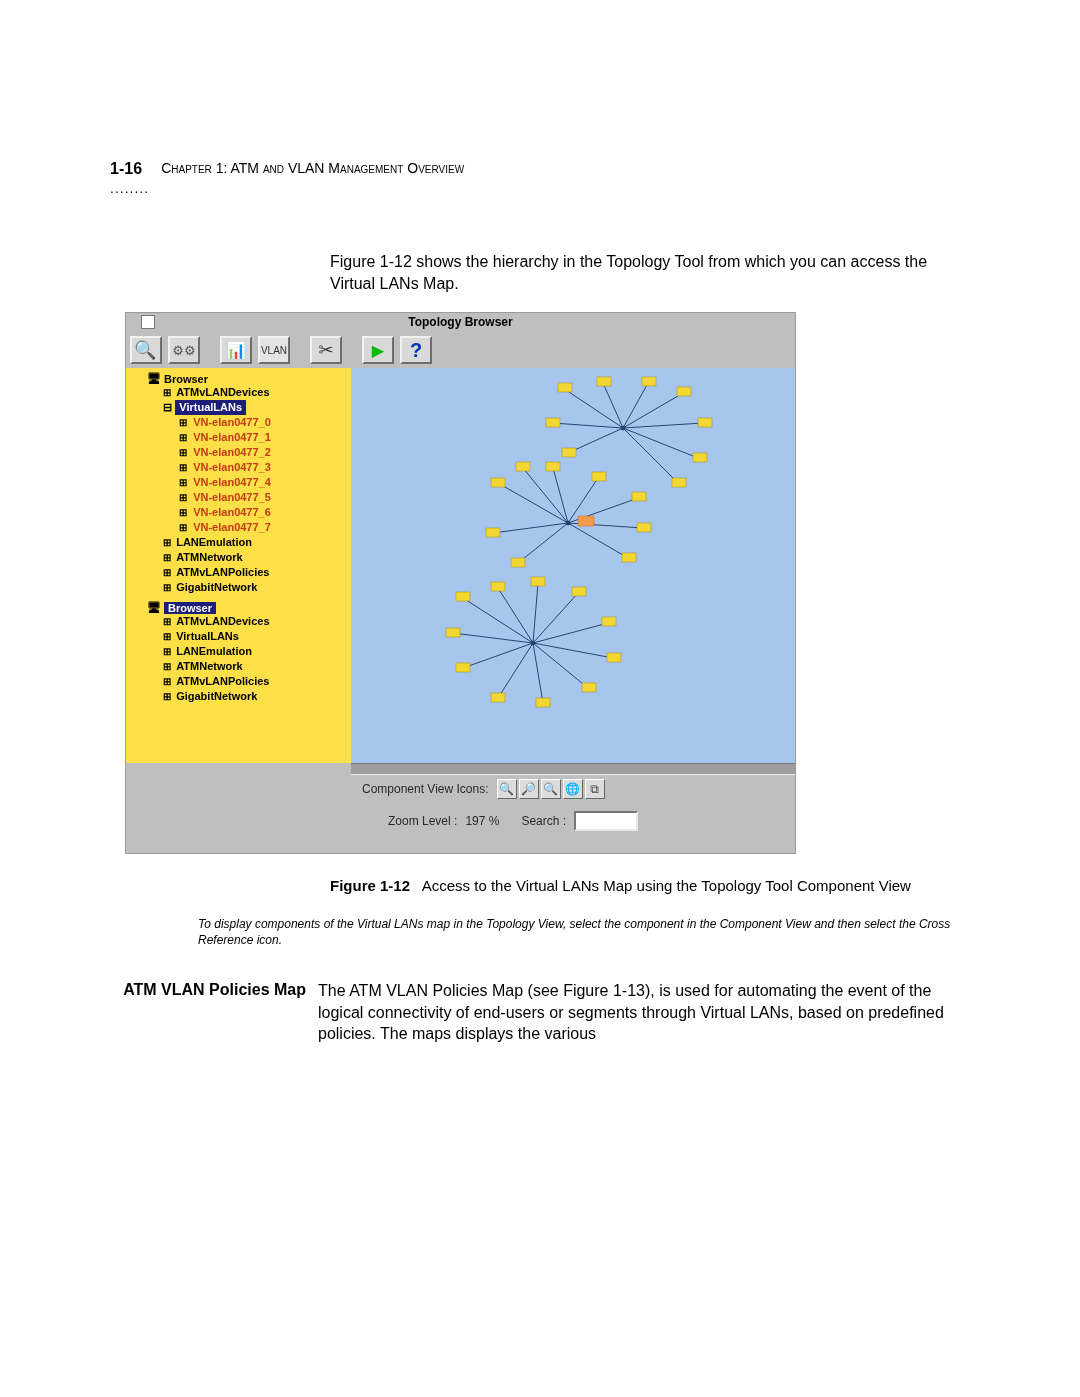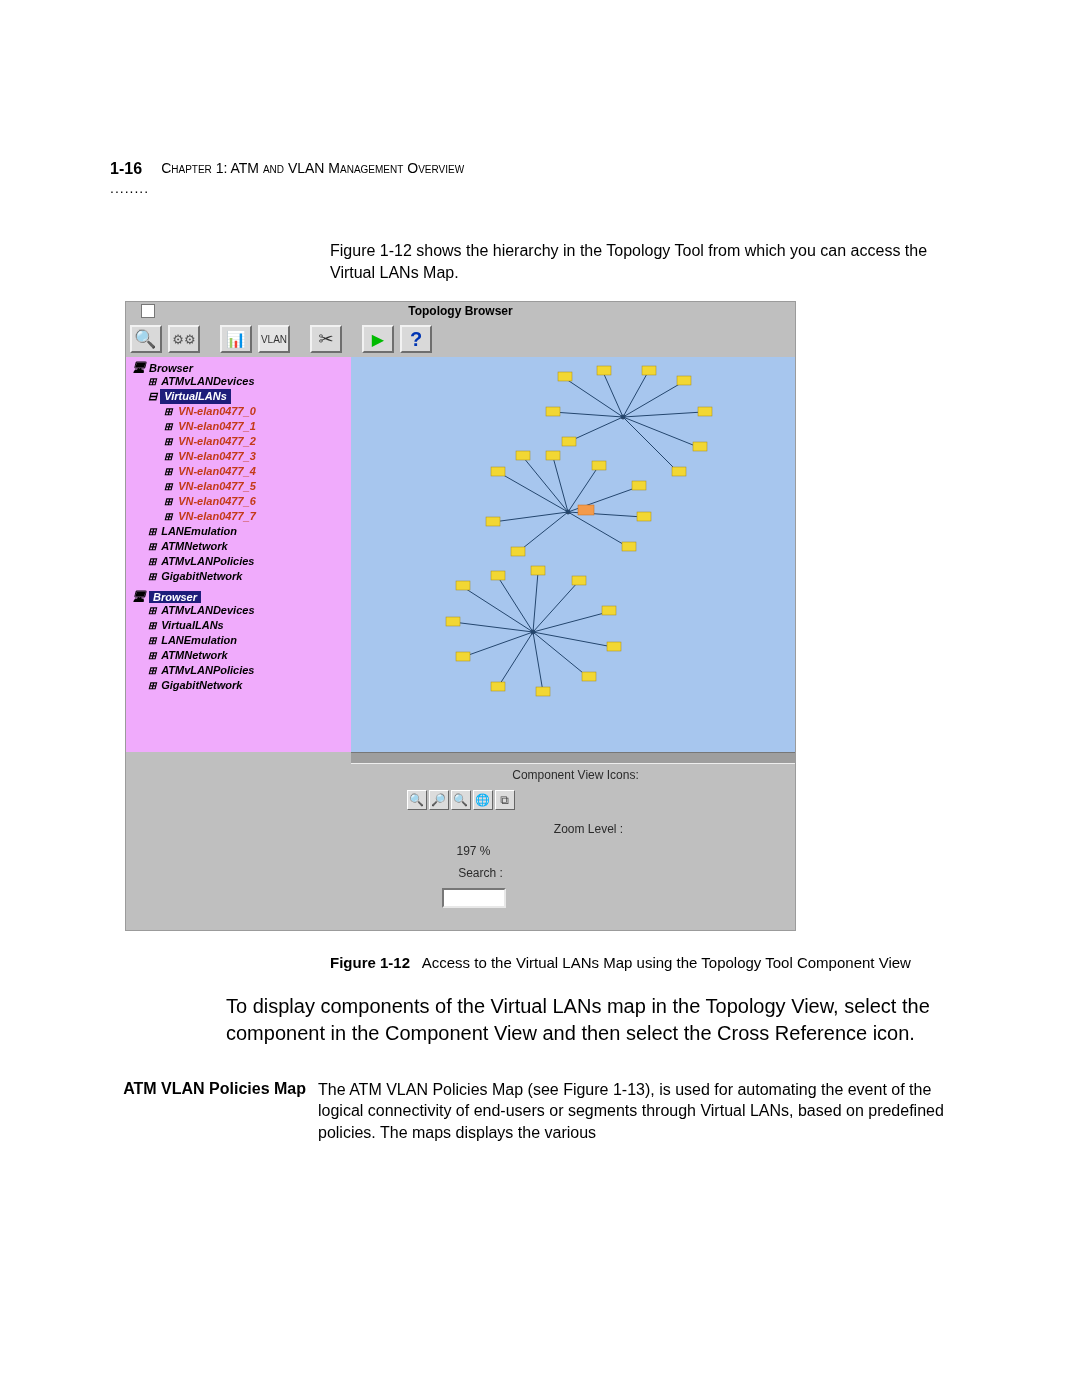--- a/index.html
+++ b/index.html
@@ -13,21 +13,21 @@
     width: 1080px;
     height: 1397px;
     position: relative;
     box-sizing: border-box;
     padding: 160px 120px 0 110px;
   }
   .page-header {
     display: flex;
     align-items: flex-start;
     gap: 12px;
-    margin-bottom: 44px;
+    margin-bottom: 55px;
   }
   .page-num {
     font-size: 16px;
     font-weight: bold;
   }
   .chapter-title {
     font-size: 14px;
     font-variant: small-caps;
   }
   .dots {
@@ -93,28 +93,27 @@
   .tbtn.disc { font-size:10px; color:#333; background:#e4e4e4;}
   .tbtn.x { color:#333; font-size:18px; }
   .tbtn.run { color:#0b0; }
   .tbtn.help { color:#0035b3; font-weight:bold; font-size:20px; }
   .body-split {
     display: flex;
     height: 395px;
   }
   .tree-pane {
     width: 225px;
-    background: #f0abfc;
-    box-sizing: border-box;
-    padding: 4px 2px;
+    background: #fde047;
+    box-sizing: border-box;
+    padding: 4px 17px;
     font-size: 11px;
     font-weight: bold;
     color: #000;
     overflow: hidden;
-    font-style: italic;
   }
   .tree-pane .root {
     padding-left: 4px;
   }
   .tree-pane .node {
     white-space: nowrap;
     line-height: 15px;
     padding-left: 6px;
   }
   .tree-pane .node.lv1 { padding-left: 16px; }
@@ -135,21 +134,20 @@
   .bottom-bars {
     background: #bfbfbf;
     font-size: 12px;
     color: #2b2b2b;
   }
   .bottom-bars .row {
     display: flex;
     align-items: center;
     padding: 6px 6px;
     gap: 8px;
-    flex-direction: column;
   }
   .bottom-bars .lbl { margin-left: 230px; }
   .iconset { display:flex; gap:2px; }
   .smicon {
     width:18px; height:18px;
     border-top:1px solid #fff;
     border-left:1px solid #fff;
     border-right:1px solid #666;
     border-bottom:1px solid #666;
     background:#dcdcdc;
@@ -166,24 +164,25 @@
     border-bottom:2px solid #e8e8e8;
   }
   .figure-caption {
     margin-left: 220px;
     margin-top: 22px;
     font-size: 15px;
     line-height: 1.3;
   }
   .figure-caption b { font-weight:bold;margin-top:36px; }
   .midtext {
-    margin-left: 116px;
+    margin-left: 88px;
     margin-top: 20px;
-    font-size: 20px;
+    font-size: 12px;
     line-height: 1.35;
+    font-style: italic;
   }
   .section-row {
     display: flex;
     margin-top: 32px;
   }
   .section-heading {
     width: 208px;
     text-align: right;
     font-size: 16px;
     font-weight: bold;

